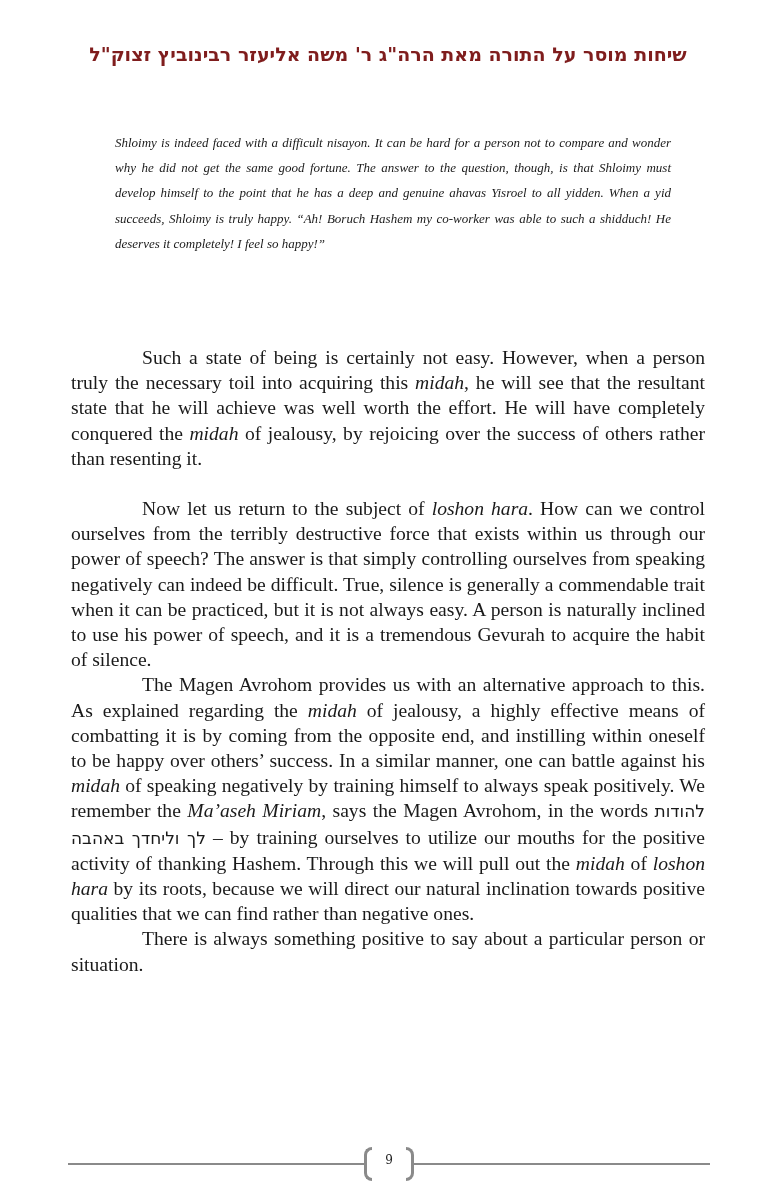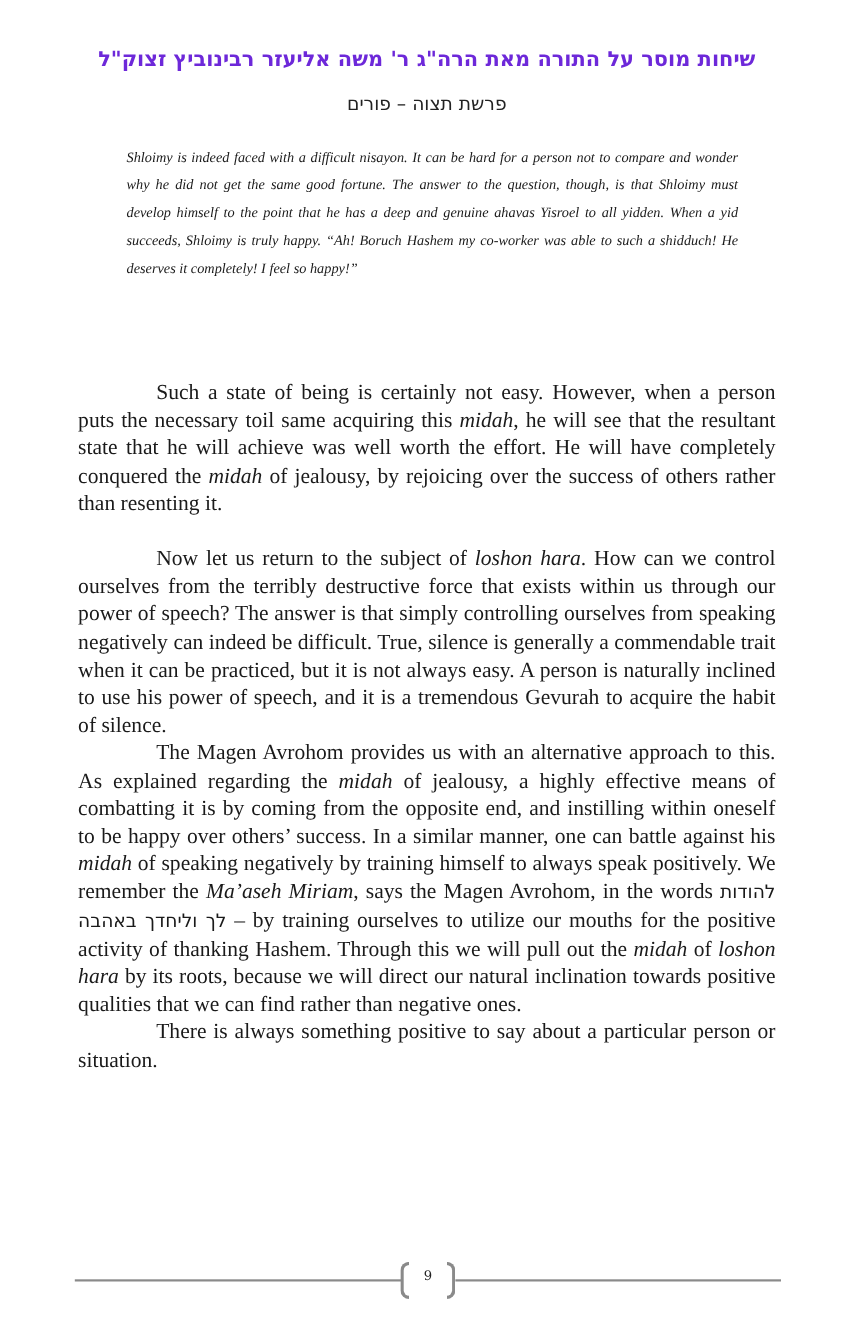--- a/index.html
+++ b/index.html
@@ -24,21 +24,21 @@
       position: absolute;
       top: 40px;
       left: 60px;
       width: 656px;
       text-align: center;
       direction: rtl;
       font-family: "DejaVu Sans", "Liberation Sans", sans-serif;
       font-weight: bold;
       font-size: 19px;
       line-height: 28px;
-      color: #6d28d9;
+      color: #7f1d1d;
     }
     .header-subtitle {
       position: absolute;
       top: 82px;
       left: 60px;
       width: 656px;
       text-align: center;
       direction: rtl;
       font-family: "DejaVu Sans", "Liberation Sans", sans-serif;
       font-size: 17px;
@@ -131,26 +131,25 @@
       font-size: 12px;
       color: #222;
     }
   </style>
 </head>
 <body>
 
 <div class="page">
 
   <div class="header-title">שיחות מוסר על התורה מאת הרה"ג ר' משה אליעזר רבינוביץ זצוק"ל</div>
-  <div class="header-subtitle">פרשת תצוה – פורים</div>
 
   <p class="quote">Shloimy is indeed faced with a difficult nisayon. It can be hard for a person not to compare and wonder why he did not get the same good fortune. The answer to the question, though, is that Shloimy must develop himself to the point that he has a deep and genuine ahavas Yisroel to all yidden. When a yid succeeds, Shloimy is truly happy. “Ah! Boruch Hashem my co-worker was able to such a shidduch! He deserves it completely! I feel so happy!”</p>
 
   <div class="body-block block1">
-    <p><span>Such a state of being is certainly not easy. However, when a person puts the necessary toil same acquiring this </span><em>midah</em><span>, he will see that the resultant state that he will achieve was well worth the effort. He will have completely conquered the </span><em>midah</em><span> of jealousy, by rejoicing over the success of others rather than resenting it.</span></p>
+    <p><span>Such a state of being is certainly not easy. However, when a person truly the necessary toil into acquiring this </span><em>midah</em><span>, he will see that the resultant state that he will achieve was well worth the effort. He will have completely conquered the </span><em>midah</em><span> of jealousy, by rejoicing over the success of others rather than resenting it.</span></p>
   </div>
 
   <div class="body-block block2">
 
     <p><span>Now let us return to the subject of </span><em>loshon hara</em><span>. How can we control ourselves from the terribly destructive force that exists within us through our power of speech? The answer is that simply controlling ourselves from speaking negatively can indeed be difficult. True, silence is generally a commendable trait when it can be practiced, but it is not always easy. A person is naturally inclined to use his power of speech, and it is a tremendous Gevurah to acquire the habit of silence.</span></p>
 
     <p><span>The Magen Avrohom provides us with an alternative approach to this. As explained regarding the </span><em>midah</em><span> of jealousy, a highly effective means of combatting it is by coming from the opposite end, and instilling within oneself to be happy over others’ success. In a similar manner, one can battle against his </span><em>midah</em><span> of speaking negatively by training himself to always speak positively. We remember the </span><em>Ma’aseh Miriam</em><span>, says the Magen Avrohom, in the words </span><span class="heb">להודות לך וליחדך באהבה</span><span> – by training ourselves to utilize our mouths for the positive activity of thanking Hashem. Through this we will pull out the </span><em>midah</em><span> of </span><em>loshon hara</em><span> by its roots, because we will direct our natural inclination towards positive qualities that we can find rather than negative ones.</span></p>
 
     <p>There is always something positive to say about a particular person or situation.</p>
   </div>

